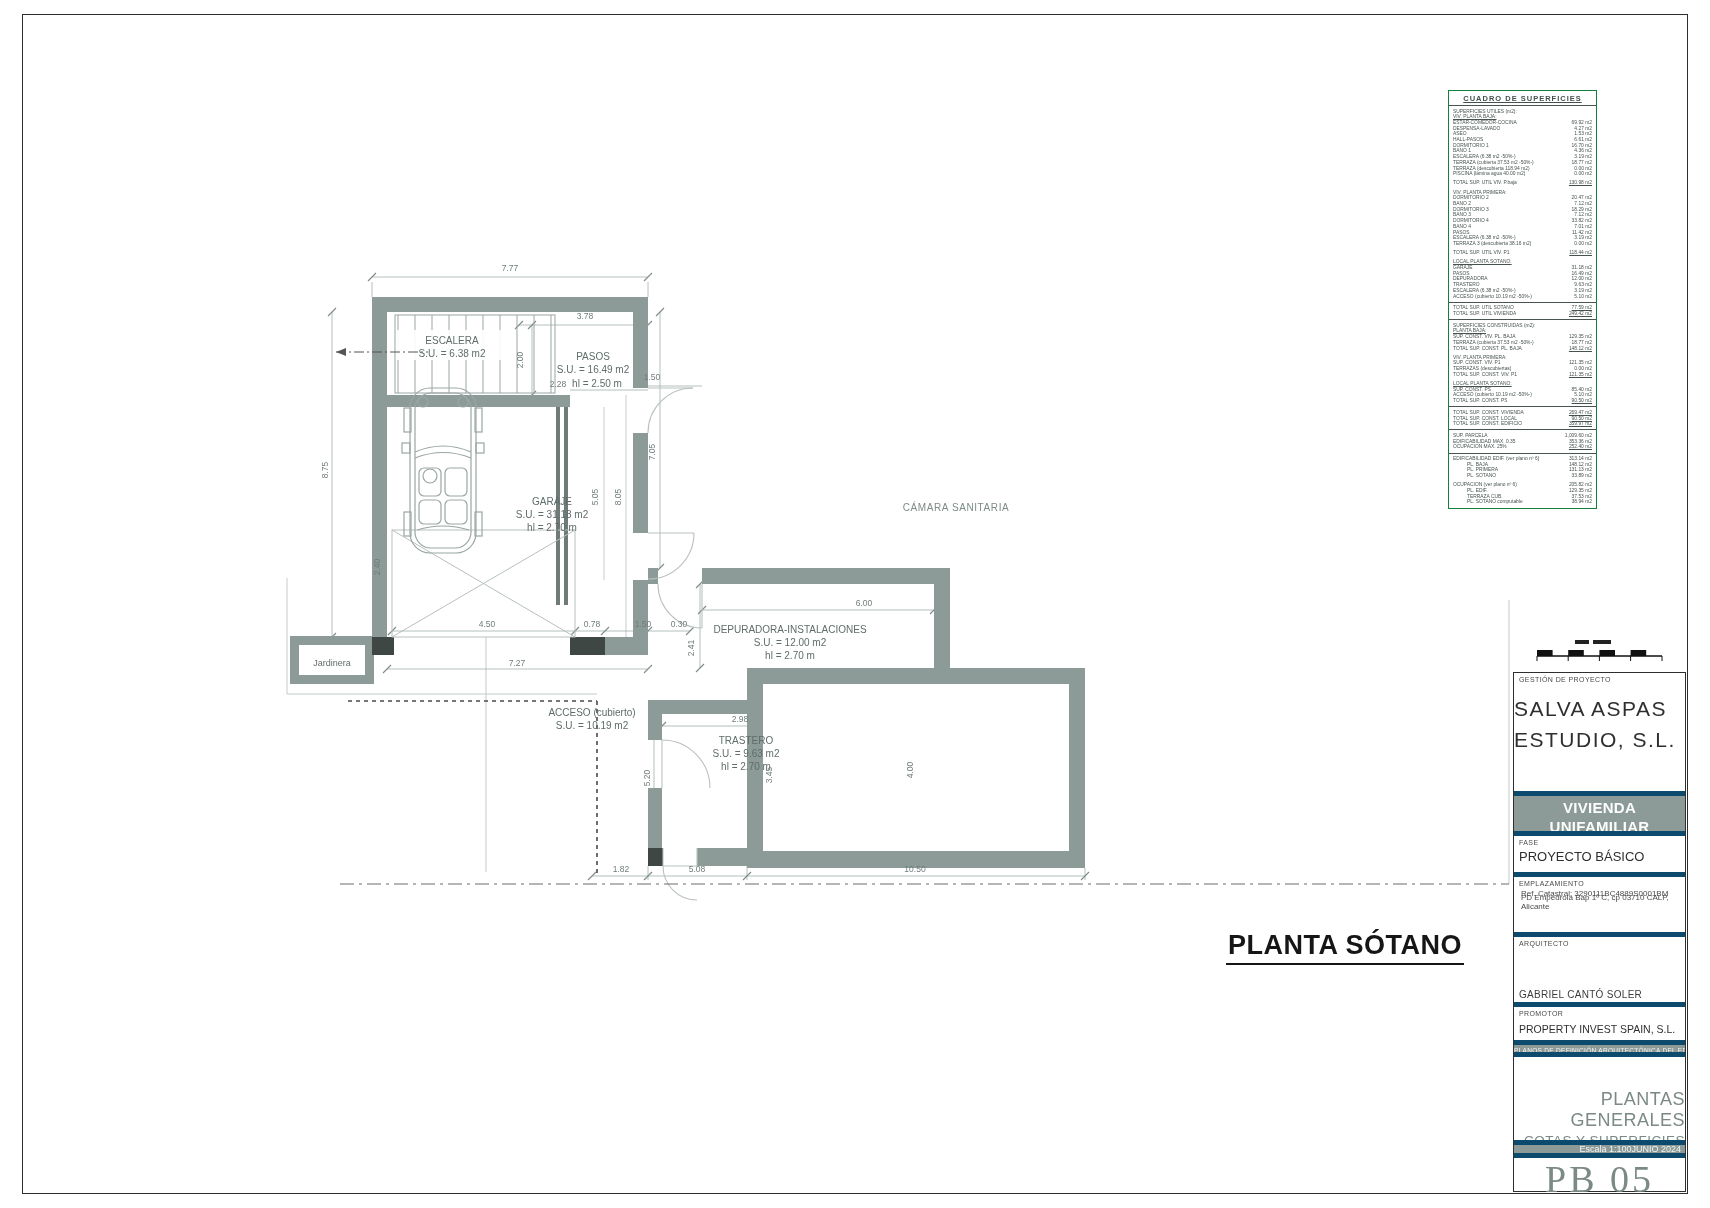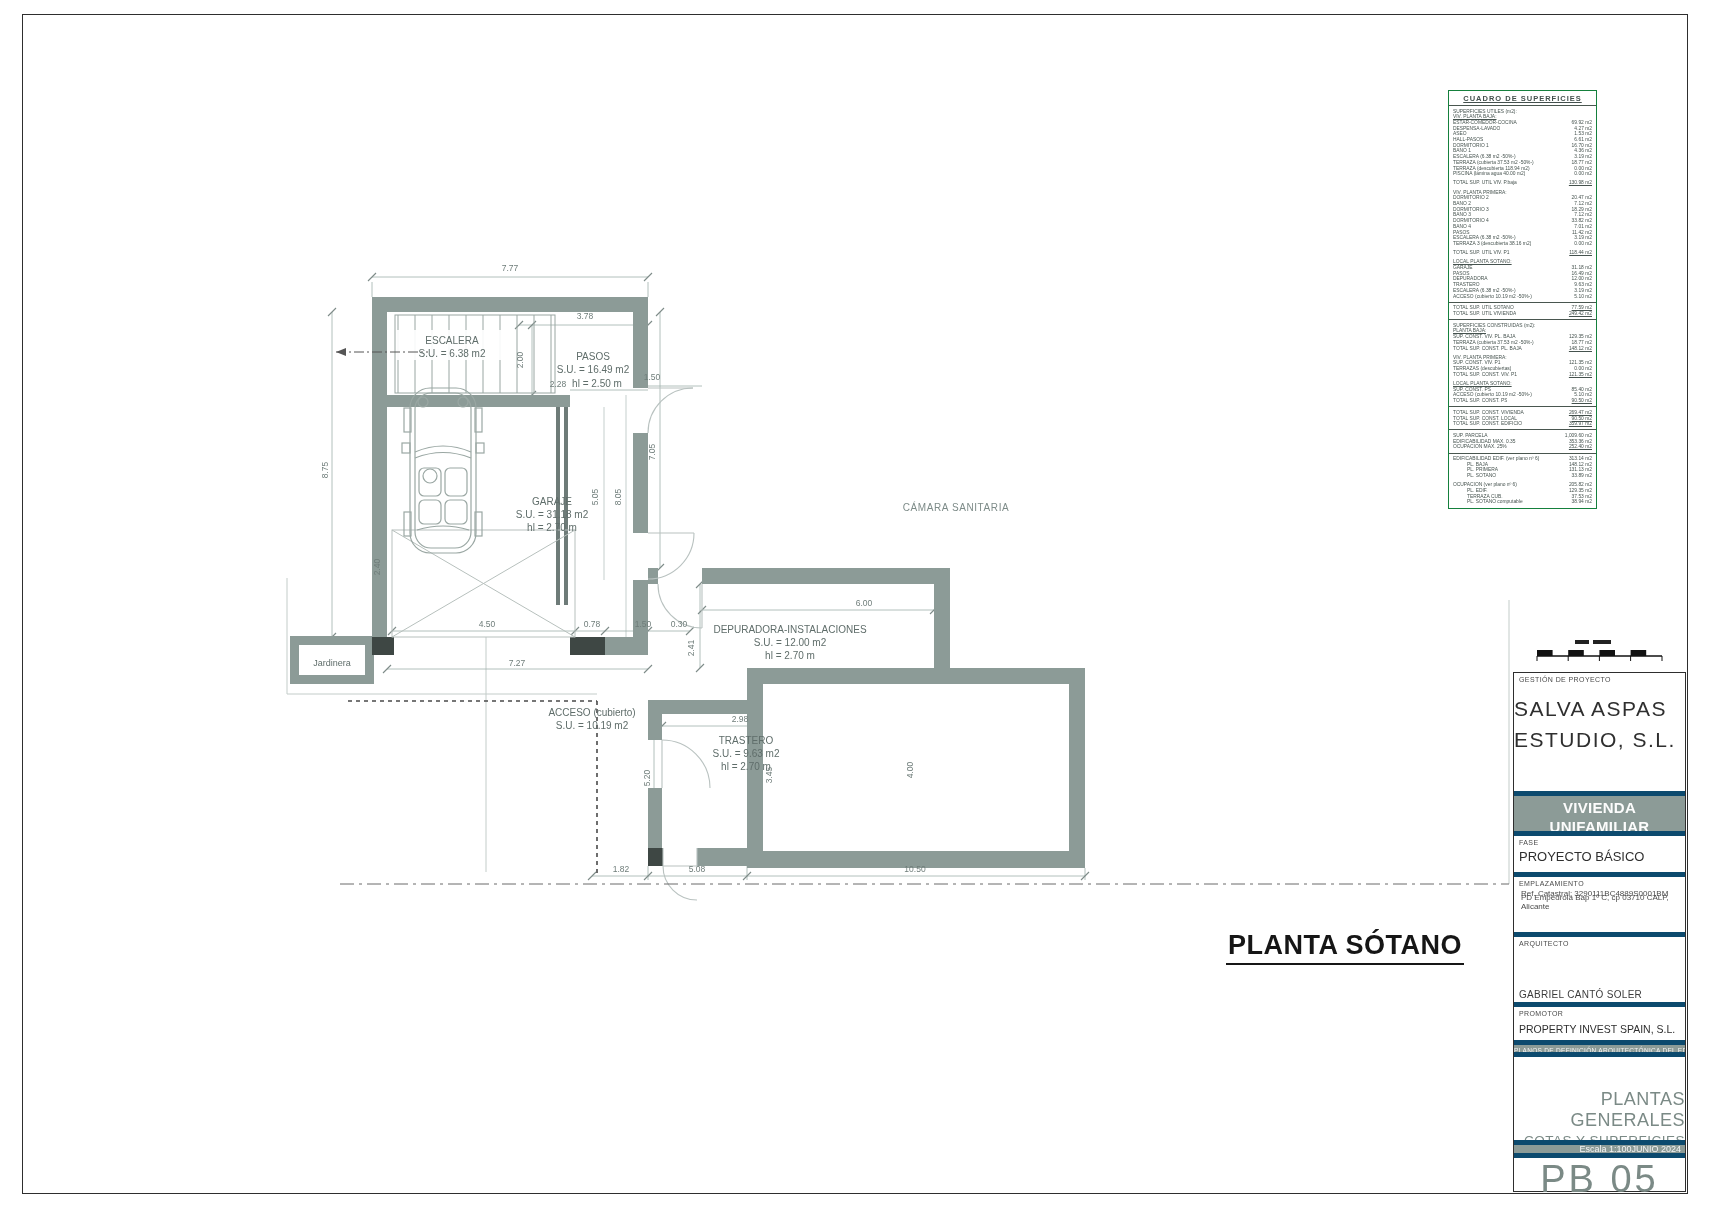--- a/index.html
+++ b/index.html
@@ -62,21 +62,21 @@
   .prom-name{position:absolute;left:5px;bottom:5px;font-size:10.5px;color:#2f2f2f;}
   .s-band{height:12px;background:#8c9b97;text-align:center;}
   .s-band div{font-size:6.5px;color:#f5f5f5;line-height:11px;letter-spacing:.3px;white-space:nowrap;}
   .s-name{height:88px;text-align:right;}
   .sheet-name1{margin-top:32px;font-size:18px;color:#7b8a86;letter-spacing:.5px;}
   .sheet-name2{font-size:13.5px;color:#7b8a86;letter-spacing:.5px;margin-top:2px;}
   .s-scale{height:13px;background:#8c9b97;display:flex;justify-content:flex-end;
            padding:0 4px;align-items:center;}
   .s-scale span{font-size:9px;color:#f5f5f5;}
   .s-code{height:44px;text-align:center;}
-  .code-txt{font-size:38px;color:#7b8a86;letter-spacing:3px;line-height:42px;}
+  .code-txt{font-size:38px;color:#7b8a86;letter-spacing:3px;line-height:42px;font-family:Liberation Serif, serif;}
 </style>
 </head>
 <body>
 
 <div class="sheet">
   <div class="page-border"></div>
 
   <svg class="plan" viewBox="0 0 1710 1208">
     <defs>
       <symbol id="tk" overflow="visible">

